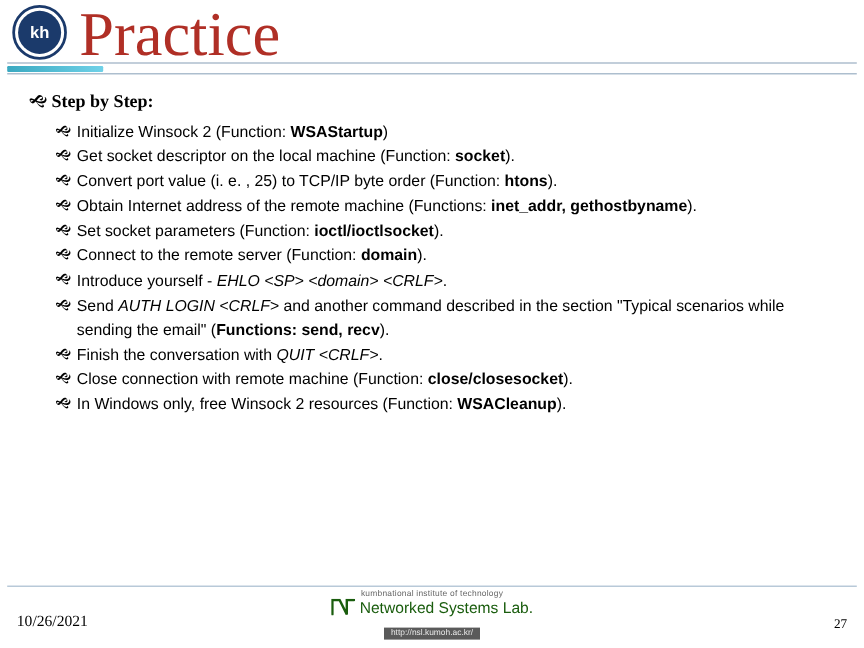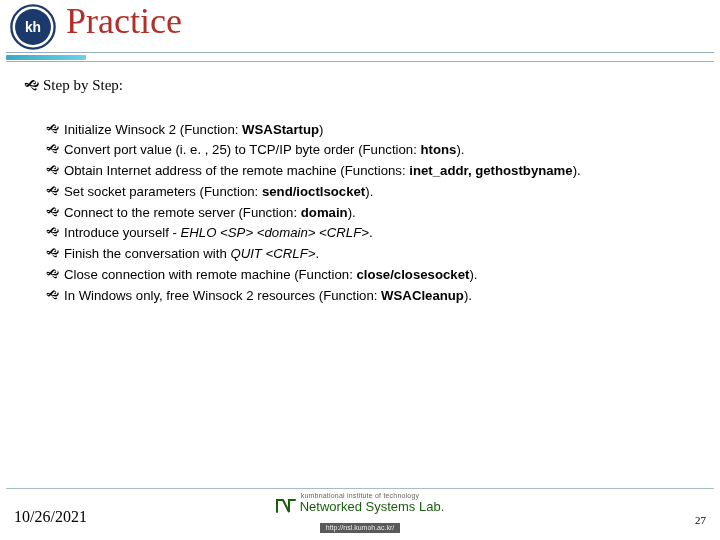--- a/index.html
+++ b/index.html
@@ -20,21 +20,21 @@
     left: 10px;
     top: 4px;
     width: 46px;
     height: 46px;
   }
   .logo svg { width: 100%; height: 100%; }
   .title {
     position: absolute;
     left: 66px;
     top: 0px;
-    font-size: 36px;
+    font-size: 52px;
     color: #b02f26;
     font-family: "Times New Roman", serif;
   }
   .header-divider {
     position: absolute;
     left: 6px;
     right: 6px;
     top: 52px;
     height: 10px;
   }
@@ -55,22 +55,22 @@
   }
   .content {
     padding: 10px 20px 0 24px;
     font-size: 13.5px;
     line-height: 1.5;
     color: #000;
   }
   .section-heading {
     font-family: "Times New Roman", serif;
     font-size: 15px;
-    font-weight: normal;
-    margin-bottom: 23px;
+    font-weight: bold;
+    margin-bottom: 3px;
   }
   .section-heading::before {
     content: "\1F65D\00A0";
     font-family: "Segoe UI Symbol","Times New Roman",serif;
     font-weight: normal;
     font-size: 14px;
   }
   .steps {
     list-style: none;
     padding-left: 22px;
@@ -102,21 +102,21 @@
     position: absolute;
     left: 6px; right: 6px;
     top: 0;
     height: 1px;
     background: #a7bccf;
   }
   .footer .date {
     position: absolute;
     left: 14px;
     bottom: 6px;
-    font-size: 16px;
+    font-size: 13px;
     font-family: Georgia, "Times New Roman", serif;
     color: #000;
   }
   .footer .pagenum {
     position: absolute;
     right: 14px;
     bottom: 6px;
     font-size: 11px;
     font-family: Georgia, "Times New Roman", serif;
     color: #000;
@@ -174,25 +174,27 @@
     <div class="line" style="top:0"></div>
     <div class="cyan-bar"></div>
     <div class="line" style="top:9px"></div>
   </div>
 </div>
 
 <div class="content">
   <div class="section-heading">Step by Step:</div>
   <ul class="steps">
     <li>Initialize Winsock 2 (Function: <b>WSAStartup</b>)</li>
+    <li>Get socket descriptor on the local machine (Function: <b>socket</b>).</li>
     <li>Convert port value (i. e. , 25) to TCP/IP byte order (Function: <b>htons</b>).</li>
     <li>Obtain Internet address of the remote machine (Functions: <b>inet_addr, gethostbyname</b>).</li>
-    <li>Set socket parameters (Function: <b>send/ioctlsocket</b>).</li>
+    <li>Set socket parameters (Function: <b>ioctl/ioctlsocket</b>).</li>
     <li>Connect to the remote server (Function: <b>domain</b>).</li>
     <li>Introduce yourself - <i>EHLO &lt;SP&gt; &lt;domain&gt; &lt;CRLF&gt;</i>.</li>
+    <li>Send <i>AUTH LOGIN &lt;CRLF&gt;</i> and another command described in the section "Typical scenarios while sending the email" (<b>Functions: send, recv</b>).</li>
     <li>Finish the conversation with <i>QUIT &lt;CRLF&gt;</i>.</li>
     <li>Close connection with remote machine (Function: <b>close/closesocket</b>).</li>
     <li>In Windows only, free Winsock 2 resources (Function: <b>WSACleanup</b>).</li>
   </ul>
 </div>
 
 <div class="footer">
   <div class="footer-line"></div>
   <div class="date">10/26/2021</div>
   <div class="centerbrand">

